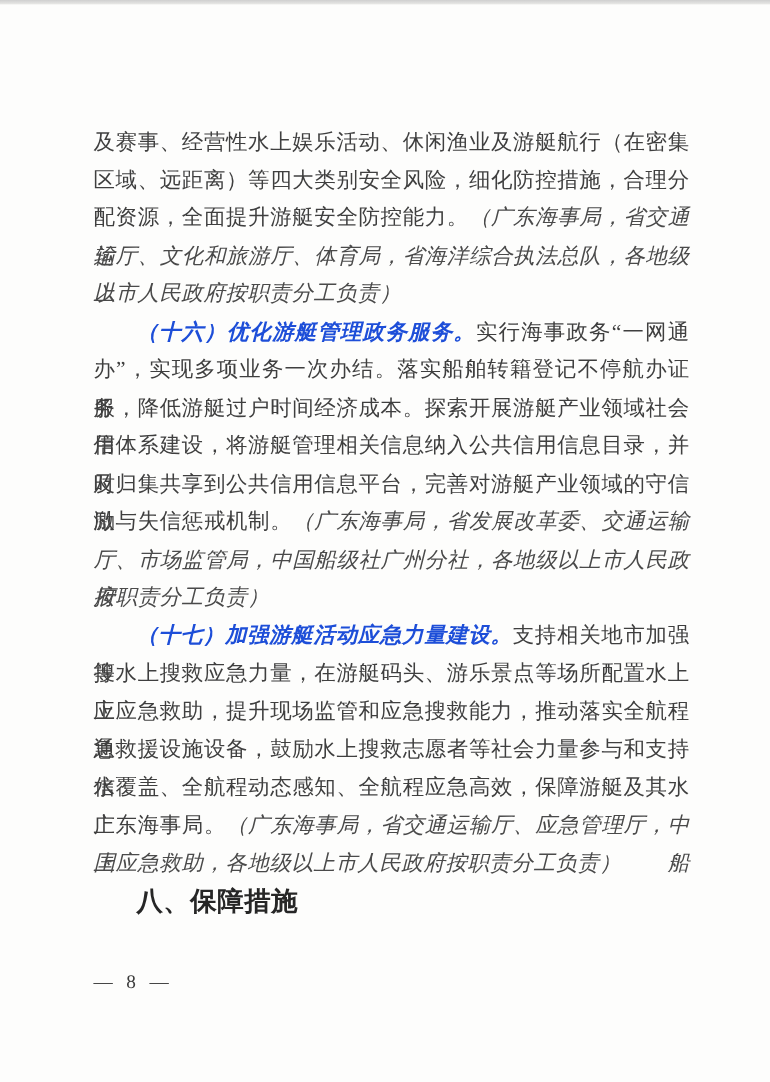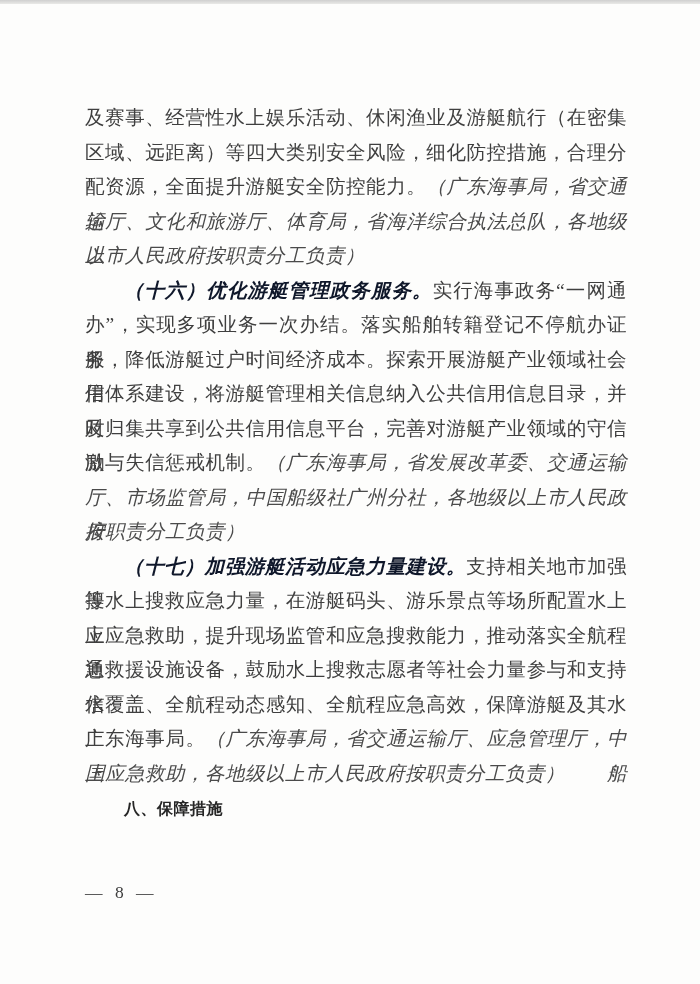--- a/index.html
+++ b/index.html
@@ -19,21 +19,21 @@
   .scan-edge-top {
     position: absolute;
     top: 0; left: 0;
     width: 100%;
     height: 4px;
     background: linear-gradient(#cfcfcf, #e9e9e7);
   }
   .textblock {
     position: absolute;
     left: 85px;
-    top: 101px;
+    top: 113px;
     width: 542px;
   }
   .line {
     height: 34.5px;
     line-height: 34.5px;
     font-size: 19.5px;
     letter-spacing: 0.5px;
     white-space: nowrap;
     color: #3f3f3f;
   }
@@ -54,27 +54,27 @@
   }
   .seg-kaiti {
     font-family: "Liberation Serif", serif;
     font-style: italic;
     color: #4a4a4a;
   }
   .seg-title {
     font-family: "Liberation Serif", serif;
     font-style: italic;
     font-weight: bold;
-    color: #0f172a;
+    color: #1d4ed8;
   }
   .seg-heading {
     font-family: "Liberation Sans", sans-serif;
     font-weight: bold;
     font-style: normal;
-    font-size: 16px;
+    font-size: 24px;
     letter-spacing: 0.5px;
     color: #262626;
   }
   .footer {
     position: absolute;
     left: 85px;
     top: 880px;
     height: 24px;
     line-height: 24px;
     font-family: "Liberation Serif", serif;

